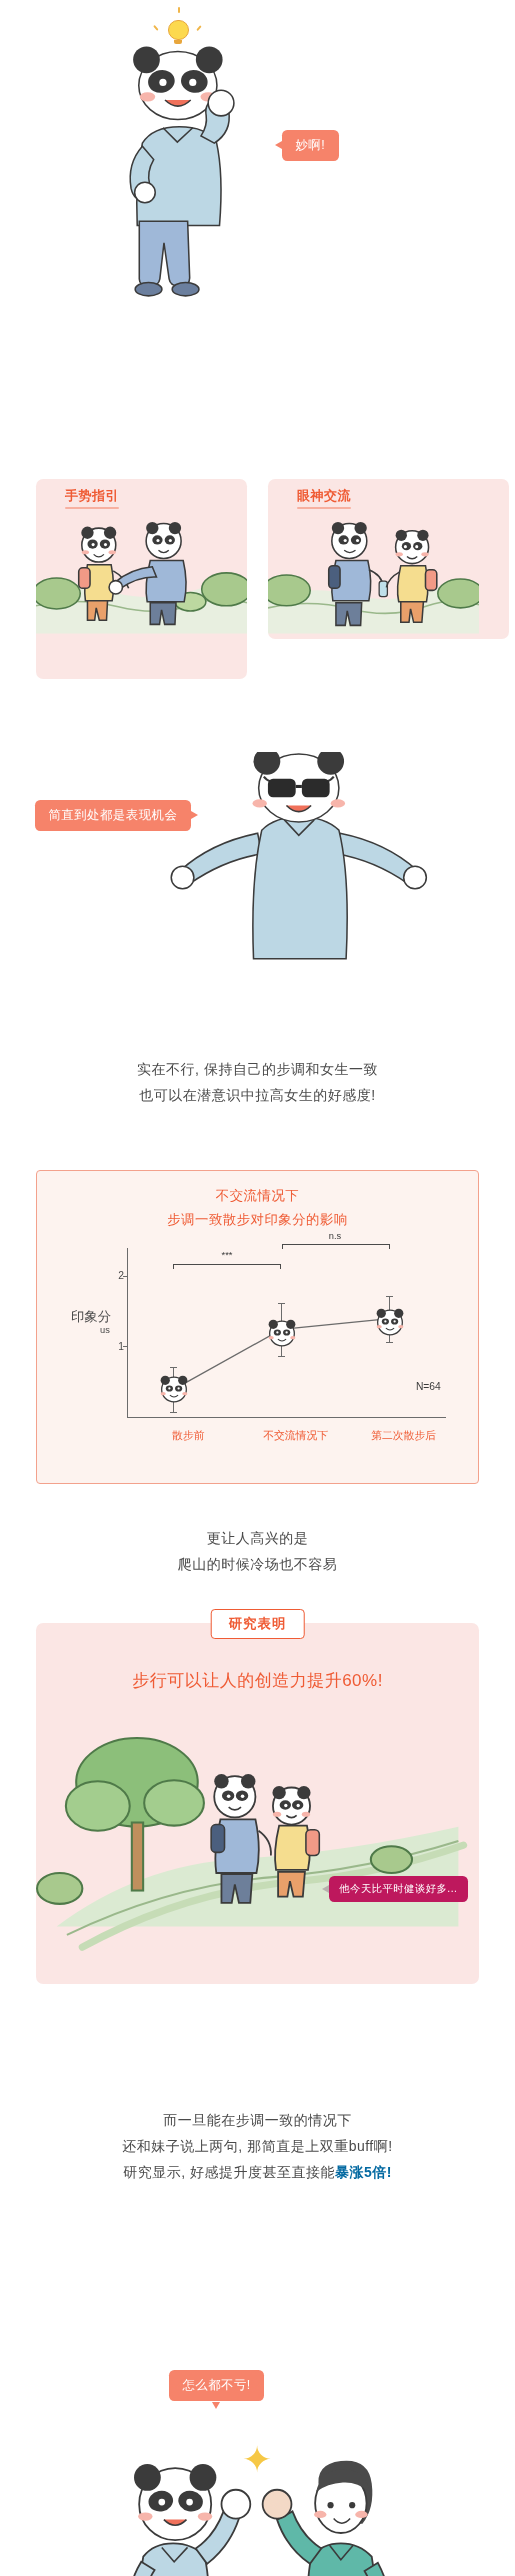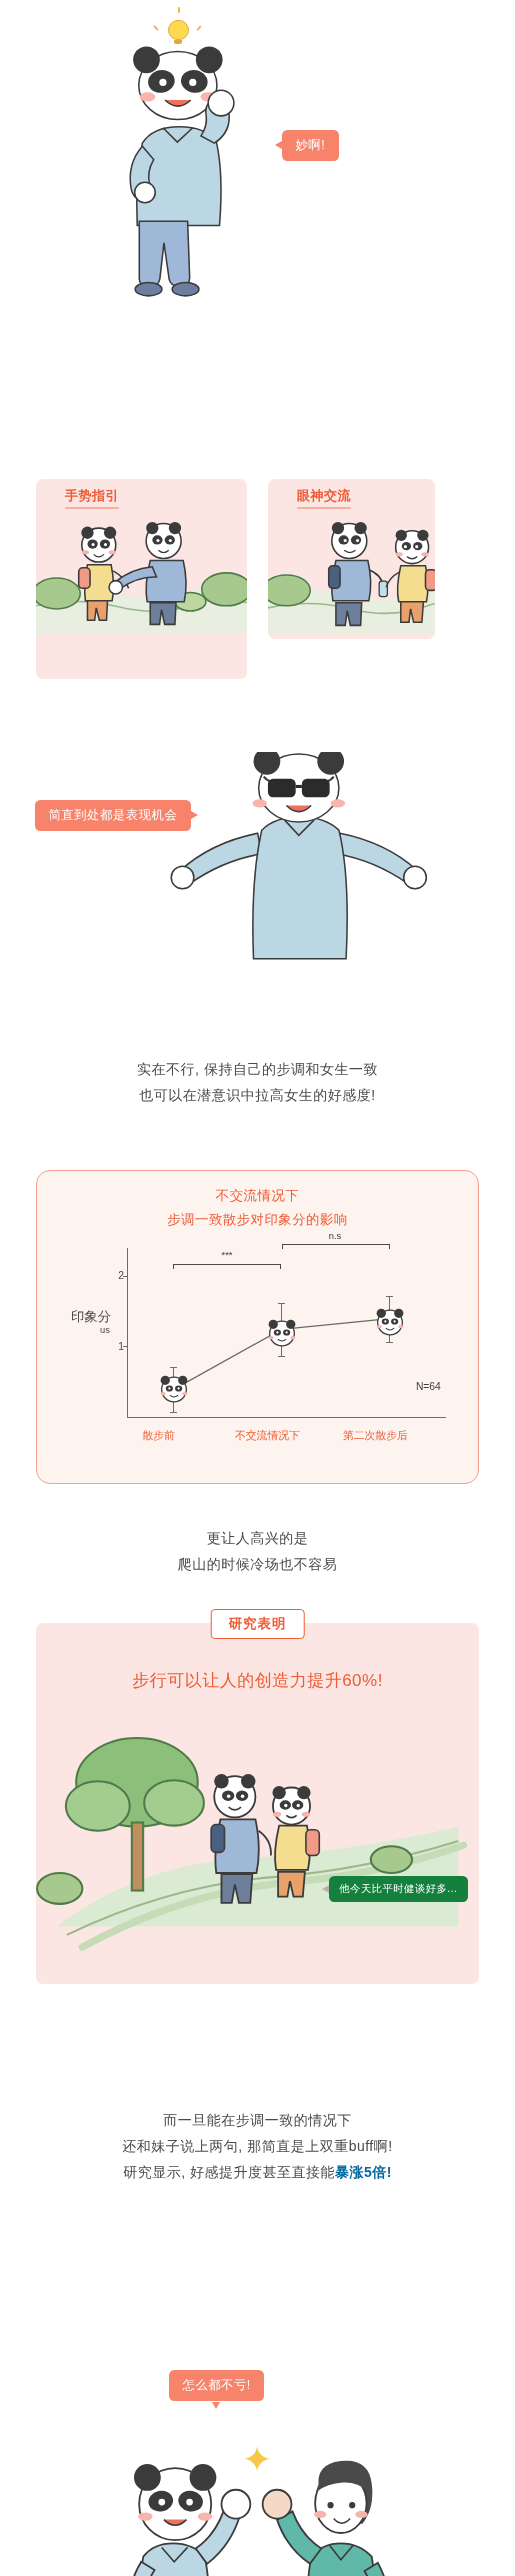--- a/index.html
+++ b/index.html
@@ -66,21 +66,21 @@
     content: "";
     position: absolute;
     left: 50%;
     margin-left: -4.6px;
     bottom: -7.2px;
     border-left: 4.6px solid transparent;
     border-right: 4.6px solid transparent;
     border-top: 7.7px solid #f6836a;
   }
   .bubble.grey {
-    background: #15803d;
+    background: #be185d;
     color: #ffffff;
     font-size: 10.8px;
   }
   .bubble.grey.tail-left:after { border-right-color: #b9b1ae; }
 
   
   .panel {
     position: absolute;
     border-radius: 7.2px;
     overflow: hidden;
@@ -102,21 +102,21 @@
   }
 
   
   .chart-card {
     position: absolute;
     left: 36px;
     top: 1170px;
     width: 443px;
     height: 314px;
     border: 1px solid #f3a18c;
-    border-radius: 14px;
+    border-radius: 4px;
     background: #fdf3ef;
   }
   .chart-title1, .chart-title2 {
     position: absolute;
     width: 100%;
     text-align: center;
     color: #ef5b34;
     font-size: 13.4px;
     letter-spacing: 0.5px;
   }
@@ -172,21 +172,21 @@
     left: -27px;
     top: 77px;
     font-size: 9.3px;
     color: #4a4a4a;
   }
   .xtick-label {
     position: absolute;
     bottom: -25px;
     font-size: 10.8px;
     color: #ef5b34;
-    text-align: left;
+    text-align: right;
     white-space: nowrap;
   }
   .sig-bracket {
     position: absolute;
     border-top: 1px solid #4a4a4a;
     border-left: 1px solid #4a4a4a;
     border-right: 1px solid #4a4a4a;
     height: 5.2px;
   }
   .sig-label {
@@ -372,21 +372,21 @@
       <path d="M226 170 q-42 4 -72 30 l10 12 q36 -24 70 -22 z" fill="#9fb8d8" stroke="#3b3b3b" stroke-width="3"></path>
       <circle cx="155" cy="210" r="13" fill="#ffffff" stroke="#3b3b3b" stroke-width="3"></circle>
       <path d="M222 240 l0 42 l18 0 l4 -28 l6 28 l20 0 l2 -42 z" fill="#6d7f9a" stroke="#3b3b3b" stroke-width="3"></path>
     </svg>
     <div class="panel-label" style="left:29px; top:8.2px;">
       <span>手势指引</span>
       <span class="underline"></span>
     </div>
   </div>
 
-  <div class="panel panel-pink" style="left:268px; top:479px; width:167px; height:160px;">
+  <div class="panel panel-pink" style="left:268px; top:479px; width:241px; height:160px;">
     <svg width="211" height="160" viewBox="0 0 410 310">
       <path d="M0 232 q80 -28 160 -8 q88 22 160 -10 q50 -20 90 -2 l0 88 l-410 0 z" fill="#e8efe0"></path>
       <path d="M0 250 q80 -18 160 2 q80 20 150 -6 q50 -18 100 -2" fill="none" stroke="#9ab88b" stroke-width="3"></path>
       <ellipse cx="36" cy="216" rx="46" ry="30" fill="#a8c98d" stroke="#4f7a49" stroke-width="3"></ellipse>
       <ellipse cx="374" cy="222" rx="44" ry="28" fill="#a8c98d" stroke="#4f7a49" stroke-width="3"></ellipse>
 
       <circle cx="158" cy="120" r="34" fill="#ffffff" stroke="#3b3b3b" stroke-width="3"></circle>
       <circle cx="136" cy="95" r="12" fill="#3b3b3b"></circle>
       <circle cx="180" cy="95" r="12" fill="#3b3b3b"></circle>
       <ellipse cx="147" cy="118" rx="10" ry="9" fill="#3b3b3b"></ellipse>

